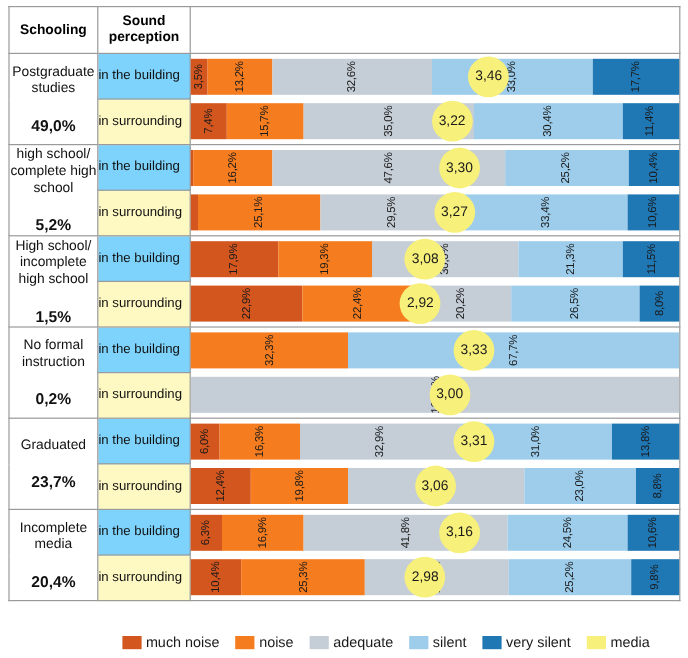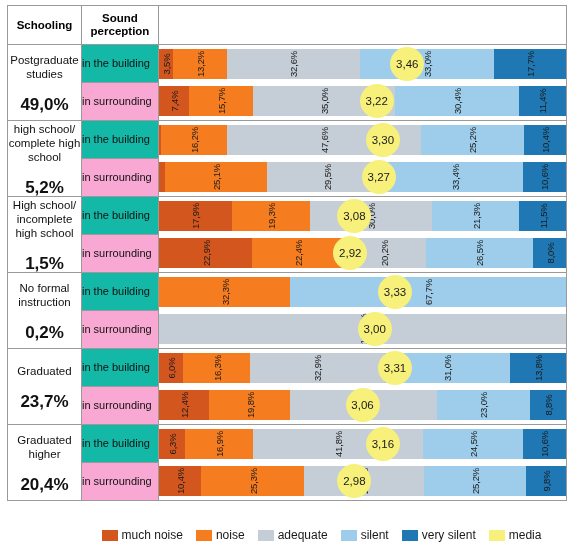--- a/index.html
+++ b/index.html
@@ -62,34 +62,34 @@
     font-size: 11.5px;
     line-height: 14px;
     background: #ffffff;
     color: #111111;
     padding: 2px 1px;
   }
   .grp-label { display: block; }
   .grp-pct {
     display: block;
     font-weight: bold;
-    font-size: 17px;
+    font-size: 13px;
     margin-top: 17px;
   }
 
   .percep-cell {
     border: 1px solid #9a9a9a;
     height: 37px;
     font-size: 11px;
     line-height: 13px;
     padding-left: 6px;
     color: #111111;
   }
-  .percep-in-building { background: #14b8a6; }
-  .percep-in-surrounding { background: #f9a8d4; }
+  .percep-in-building { background: #7dd3fc; }
+  .percep-in-surrounding { background: #fef9c3; }
 
   .bars-cell {
     border-left: 1px solid #9a9a9a;
     border-right: 1px solid #9a9a9a;
     background: #ffffff;
     padding: 0;
   }
   .bars-cell.tline { border-top: 1px solid #9a9a9a; }
   .bars-cell.bline { border-bottom: 1px solid #9a9a9a; }
 
@@ -424,21 +424,21 @@
                 <div class="seg" style="width: 8.8%; background: rgb(31, 119, 180);">
                   <span class="seg-lbl">8,8%</span>
                 </div>
                 <div class="media-bubble" style="left: 50%;">3,06</div>
               </div>
             </div>
           </td>
         </tr>
         <tr>
           <td class="grp-cell" rowspan="2">
-            <span class="grp-label">Graduated higher</span>
+            <span class="grp-label">Incomplete media</span>
             <span class="grp-pct">20,4%</span>
           </td>
           <td class="percep-cell percep-in-building">in the building</td>
           <td class="bars-cell tline">
             <div class="bar-wrap">
               <div class="bar">
                 <div class="seg" style="width: 6.3%; background: rgb(212, 86, 31);">
                   <span class="seg-lbl">6,3%</span>
                 </div>
                 <div class="seg" style="width: 16.9%; background: rgb(245, 124, 31);">

